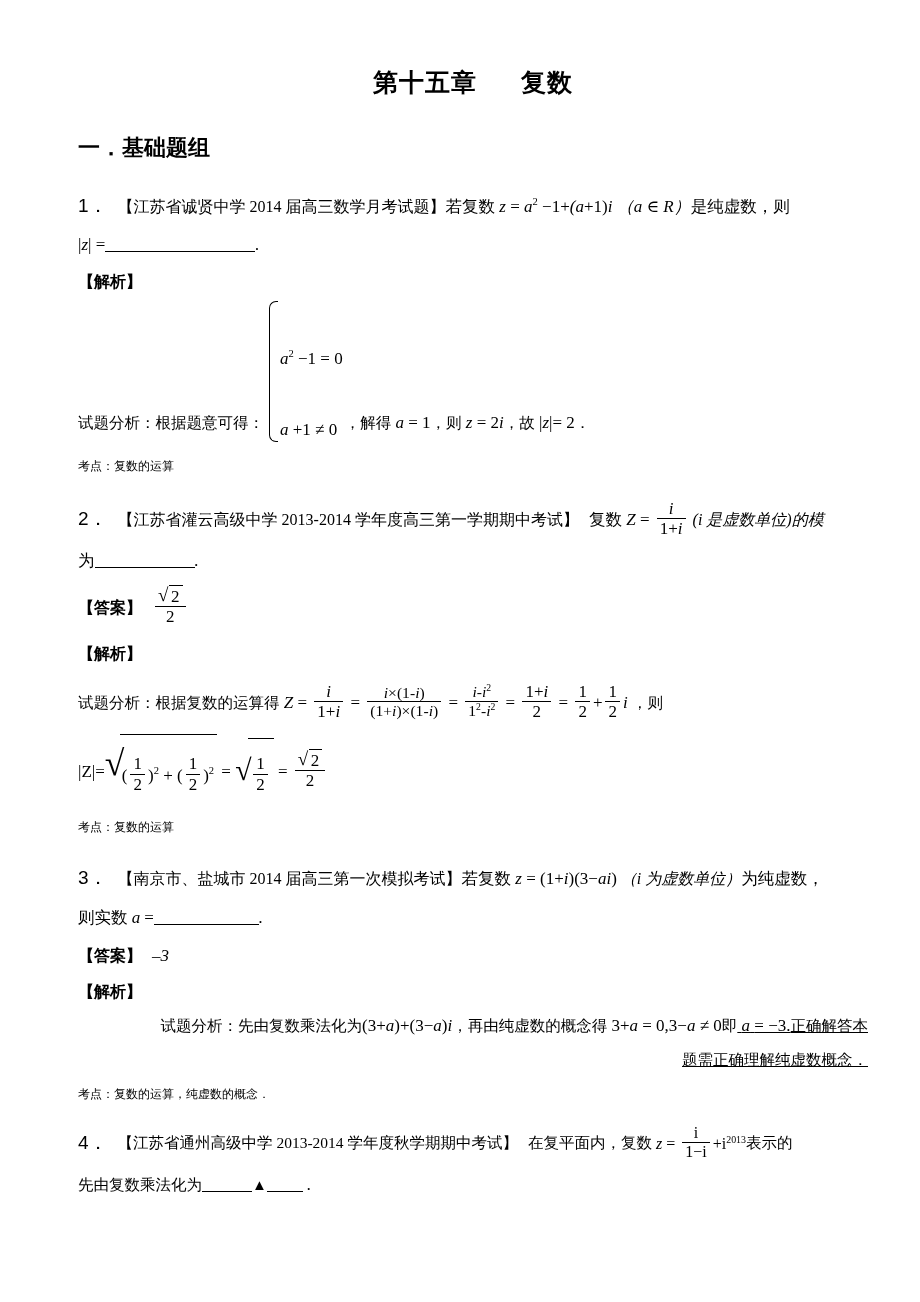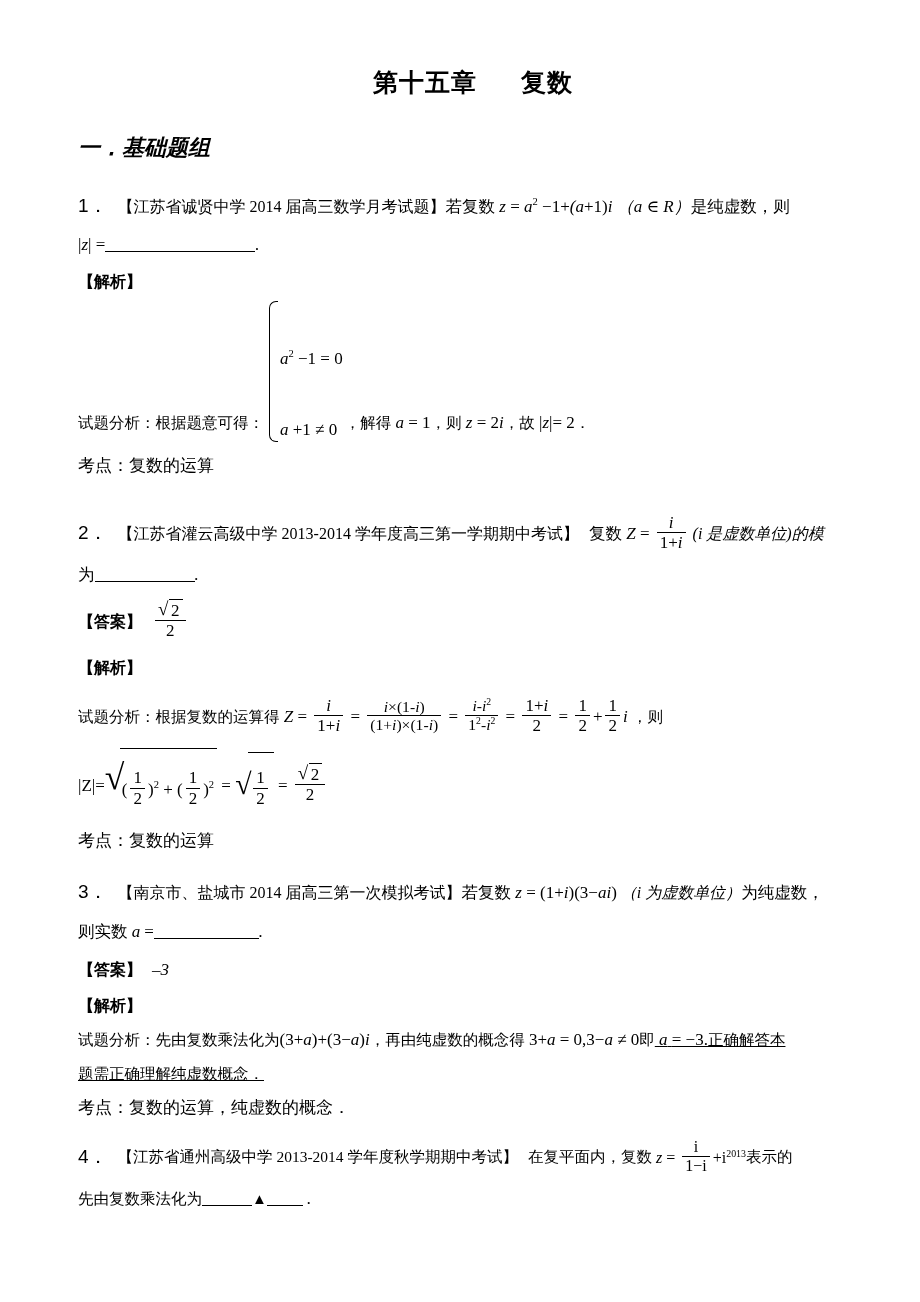--- a/index.html
+++ b/index.html
@@ -38,21 +38,20 @@
     margin: 0 0 34px 0;
     font-family: "Liberation Sans", "DejaVu Sans", sans-serif;
   }
   .doc-title .gap { display: inline-block; width: 44px; }
 
   .section-title {
     font-size: 22px;
     font-weight: bold;
     margin: 0 0 20px 0;
     font-family: "Liberation Sans", "DejaVu Sans", sans-serif;
-    font-style: italic;
   }
 
   
   .q { margin: 0 0 6px 0; }
   .q-line {
     font-size: 16.5px;
     line-height: 38px;
     white-space: nowrap;
   }
   .q-num {
@@ -71,27 +70,28 @@
     font-weight: bold;
     font-size: 16px;
   }
   .row {
     line-height: 36px;
     font-size: 16.5px;
   }
   .row.tight { line-height: 30px; }
   .kao {
     font-family: "Liberation Sans", "DejaVu Sans", sans-serif;
-    font-size: 17px;
+    font-size: 12px;
     line-height: 34px;
   }
   .ana-text {
     font-family: "Liberation Sans", "DejaVu Sans", sans-serif;
     font-size: 15.5px;
     line-height: 32px;
+    text-align: right;
   }
   .u { text-decoration: underline; }
 
   .blank {
     display: inline-block;
     border-bottom: 1.3px solid #000;
     height: 1em;
     vertical-align: -2px;
   }
   .blank.w1 { width: 150px; }
@@ -196,21 +196,21 @@
         <span class="ana-label">【解析】</span>
       </div>
       <div class="row" style="line-height:52px">
         <span class="ana-text">试题分析：</span><span class="ana-text">根据题意可得：</span><span class="brace math"><span class="l"><span class="mi">a</span><sup class="sp">2</sup> <span class="mn">−1 = 0</span></span><span class="l"><span class="mi">a</span> <span class="mn">+1 ≠ 0</span></span></span><span class="ana-text">，解得</span><span class="math"> <span class="mi">a</span> <span class="mn">= 1</span></span><span class="ana-text">，则</span><span class="math"> <span class="mi">z</span> <span class="mn">= 2</span><span class="mi">i</span></span><span class="ana-text">，故</span><span class="math"> <span class="mn">|</span><span class="mi">z</span><span class="mn">|= 2</span></span><span class="ana-text">．</span>
       </div>
       <div class="kao">
         <span>考点：</span><span>复数的运算</span>
       </div>
     </div>
 
-    <div class="q" style="margin-top:28px">
+    <div class="q" style="margin-top:14px">
       <div class="q-line" style="line-height:44px">
         <span class="q-num">2．</span><span class="src cn-serif">【江苏省灌云高级中学 2013-2014 学年度高三第一学期期中考试】</span><span class="sp-sm"></span><span class="cn-serif">复数</span><span class="math"> <span class="mi">Z</span> <span class="mn">=</span> <span class="frac"><span class="num mi">i</span><span class="den"><span class="mn">1+</span><span class="mi">i</span></span></span></span><span class="math up" style="font-size:16px"> (<span class="mi">i</span> 是虚数单位)的模</span>
       </div>
       <div class="q-line">
         <span class="cn-serif">为</span><span class="blank w2"></span><span class="math up">.</span>
       </div>
       <div class="row" style="line-height:56px">
         <span class="ans-label">【答案】</span><span class="sp-sm"></span><span class="math"><span class="frac"><span class="num"><span class="sqrt"><span class="rad mn">2</span></span></span><span class="den mn">2</span></span></span>
       </div>
       <div class="row">

